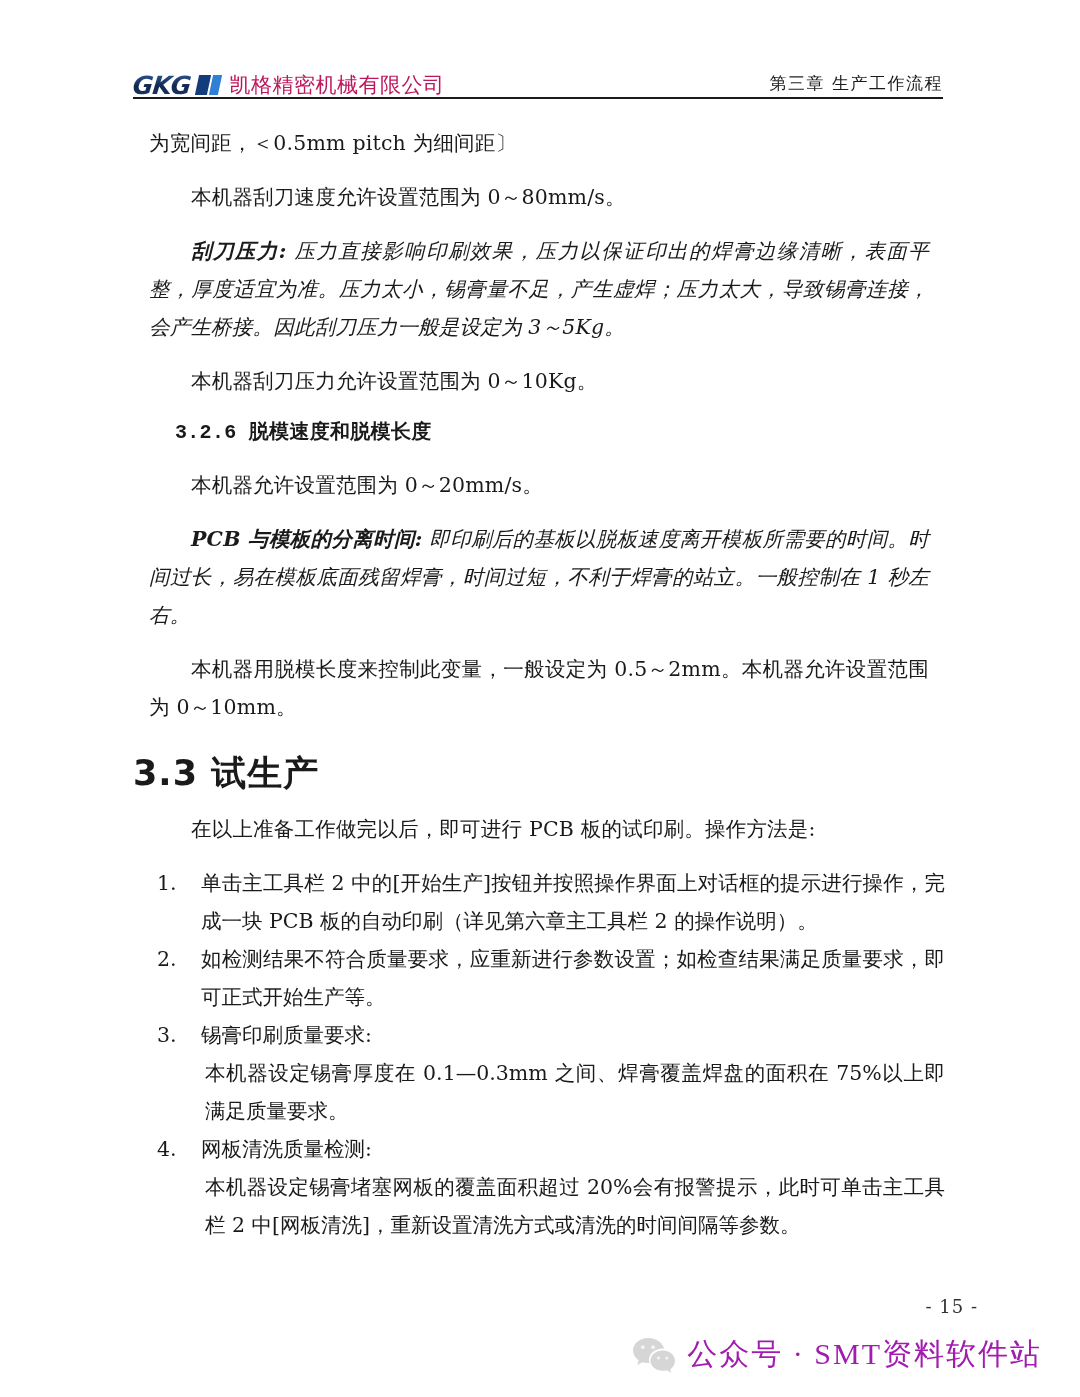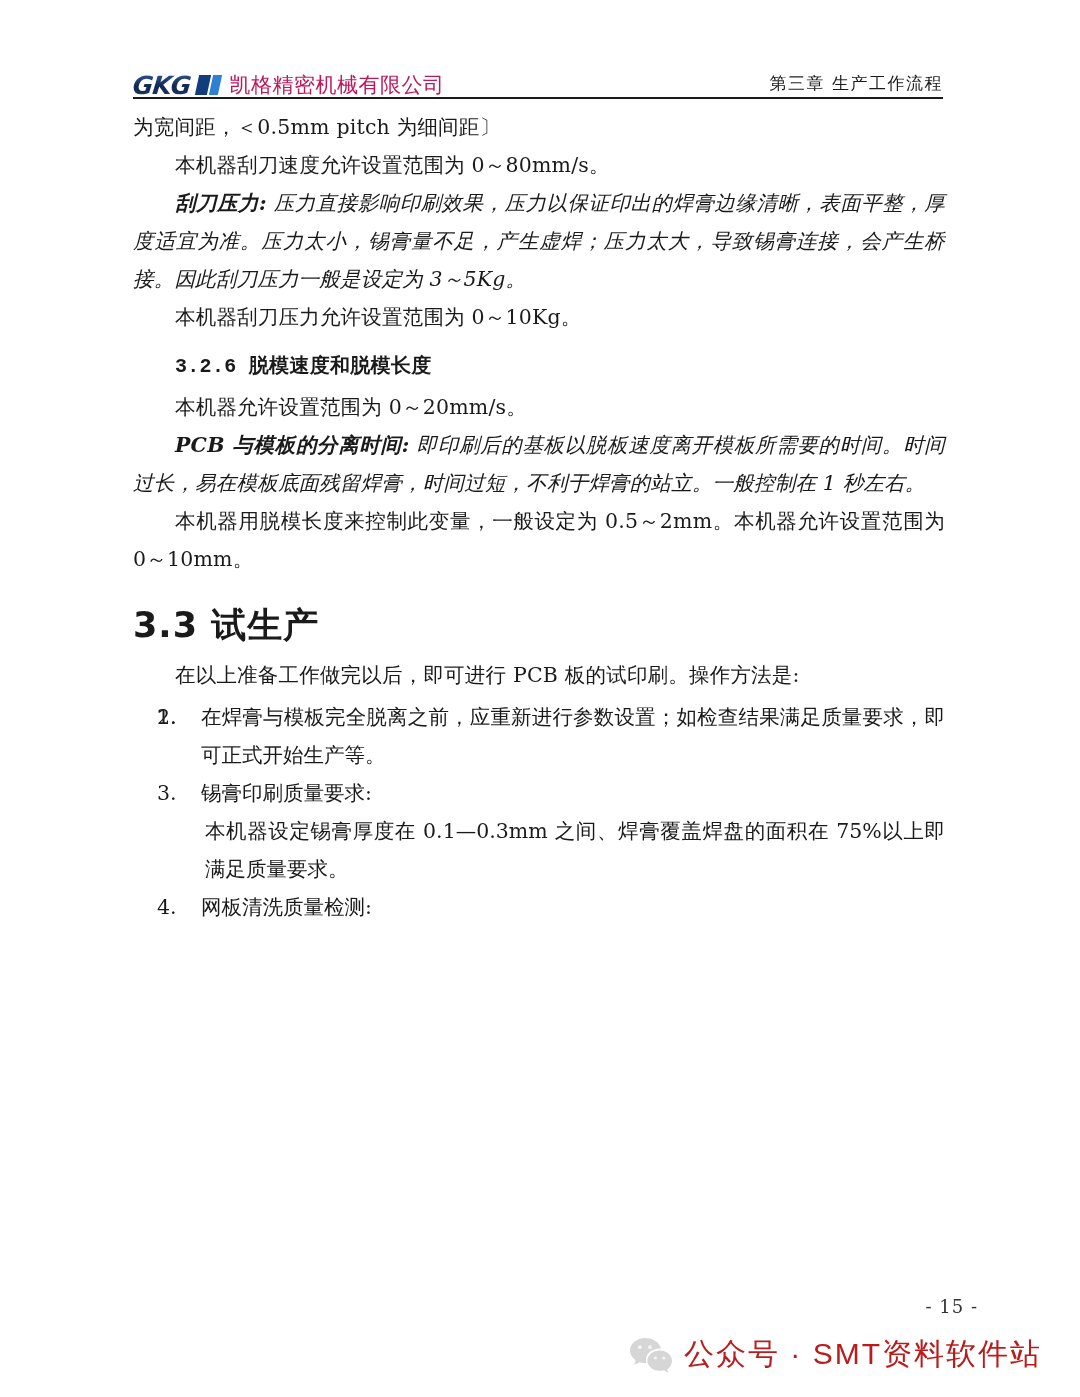--- a/index.html
+++ b/index.html
@@ -104,21 +104,21 @@
   .content {
     position: absolute;
     left: 133px;
     top: 108px;
     width: 812px;
   }
 
   .para {
     font-size: 20.5px;
     line-height: 38px;
-    margin: 0;
+    margin: 16px;
     text-align: justify;
     text-justify: inter-ideograph;
     letter-spacing: 0.2px;
   }
   .para.indent {
     text-indent: 42px;
   }
   .lead {
     font-weight: bold;
     font-style: italic;
@@ -191,23 +191,23 @@
     gap: 11px;
     color: #d2d2d2;
   }
   .wechat-icon {
     width: 44px;
     height: 38px;
     position: relative;
     flex: 0 0 auto;
   }
   .watermark-text {
-    font-family: Liberation Sans, sans-serif;
+    font-family: Liberation Serif, serif;
     font-size: 30px;
-    color: #b91c1c;
+    color: #a21caf;
     letter-spacing: 2px;
     white-space: nowrap;
     text-align: center;
   }
 </style>
 </head>
 <body>
 
 <div class="page">
 
@@ -245,33 +245,35 @@
 
     <p class="para indent">本机器用脱模长度来控制此变量，一般设定为 0.5～2mm。本机器允许设置范围为 0～10mm。</p>
 
     <h2 class="chapter-heading">3.3 试生产</h2>
 
     <p class="para indent">在以上准备工作做完以后，即可进行 PCB 板的试印刷。操作方法是:</p>
 
     <ol class="steps">
       <li>
         <span class="num">1.</span>
+        <span>单击主工具栏 2 中的[开始生产]按钮并按照操作界面上对话框的提示进行操作，完成一块 PCB 板的自动印刷（详见第六章主工具栏 2 的操作说明）。</span>
       </li>
       <li>
         <span class="num">2.</span>
-        <span>在焊膏与模板完全脱离之前，应重新进行参数设置；如检查结果满足质量要求，即可正式开始生产等。</span>
+        <span>如检测结果不符合质量要求，应重新进行参数设置；如检查结果满足质量要求，即可正式开始生产等。</span>
       </li>
       <li>
         <span class="num">3.</span>
         <span>锡膏印刷质量要求:</span>
         <span class="sub">本机器设定锡膏厚度在 0.1—0.3mm 之间、焊膏覆盖焊盘的面积在 75%以上即满足质量要求。</span>
       </li>
       <li>
         <span class="num">4.</span>
         <span>网板清洗质量检测:</span>
+        <span class="sub">本机器设定锡膏堵塞网板的覆盖面积超过 20%会有报警提示，此时可单击主工具栏 2 中[网板清洗]，重新设置清洗方式或清洗的时间间隔等参数。</span>
       </li>
     </ol>
 
   </div>
 
   <div class="page-number">- 15 -</div>
 
   <div class="watermark">
     <span class="wechat-icon">
       <svg width="44" height="38" viewBox="0 0 44 38" xmlns="http://www.w3.org/2000/svg">

